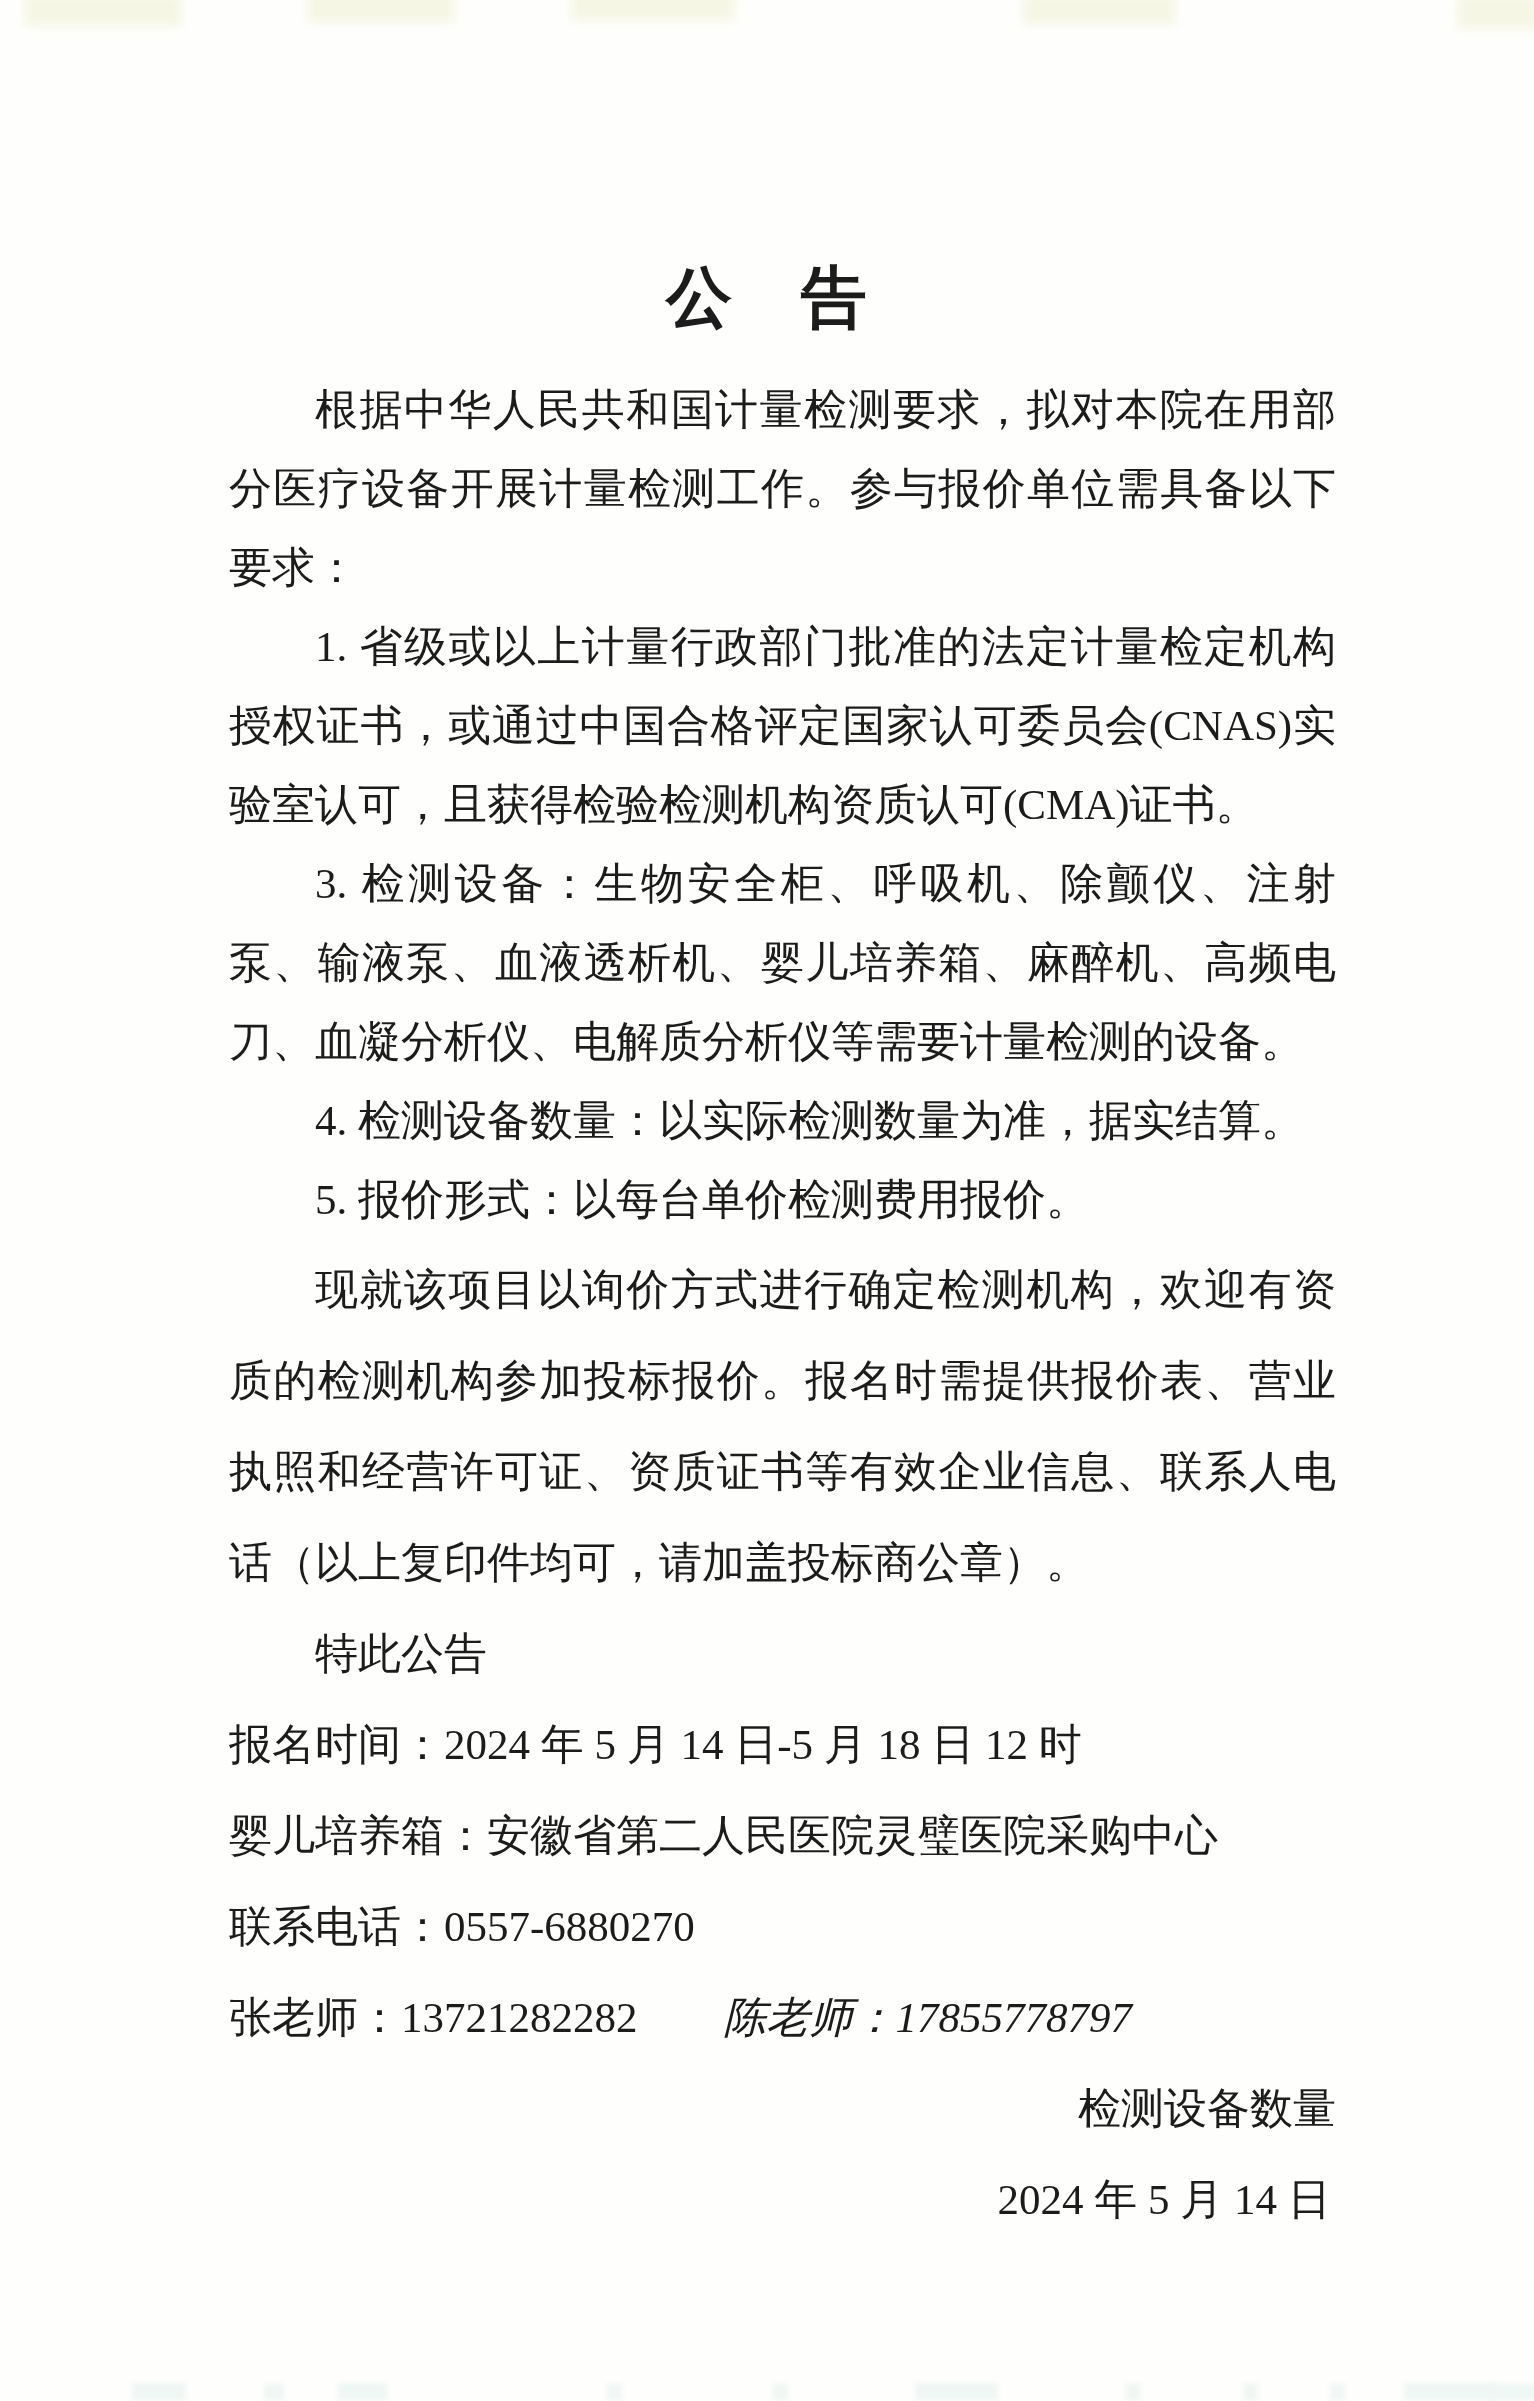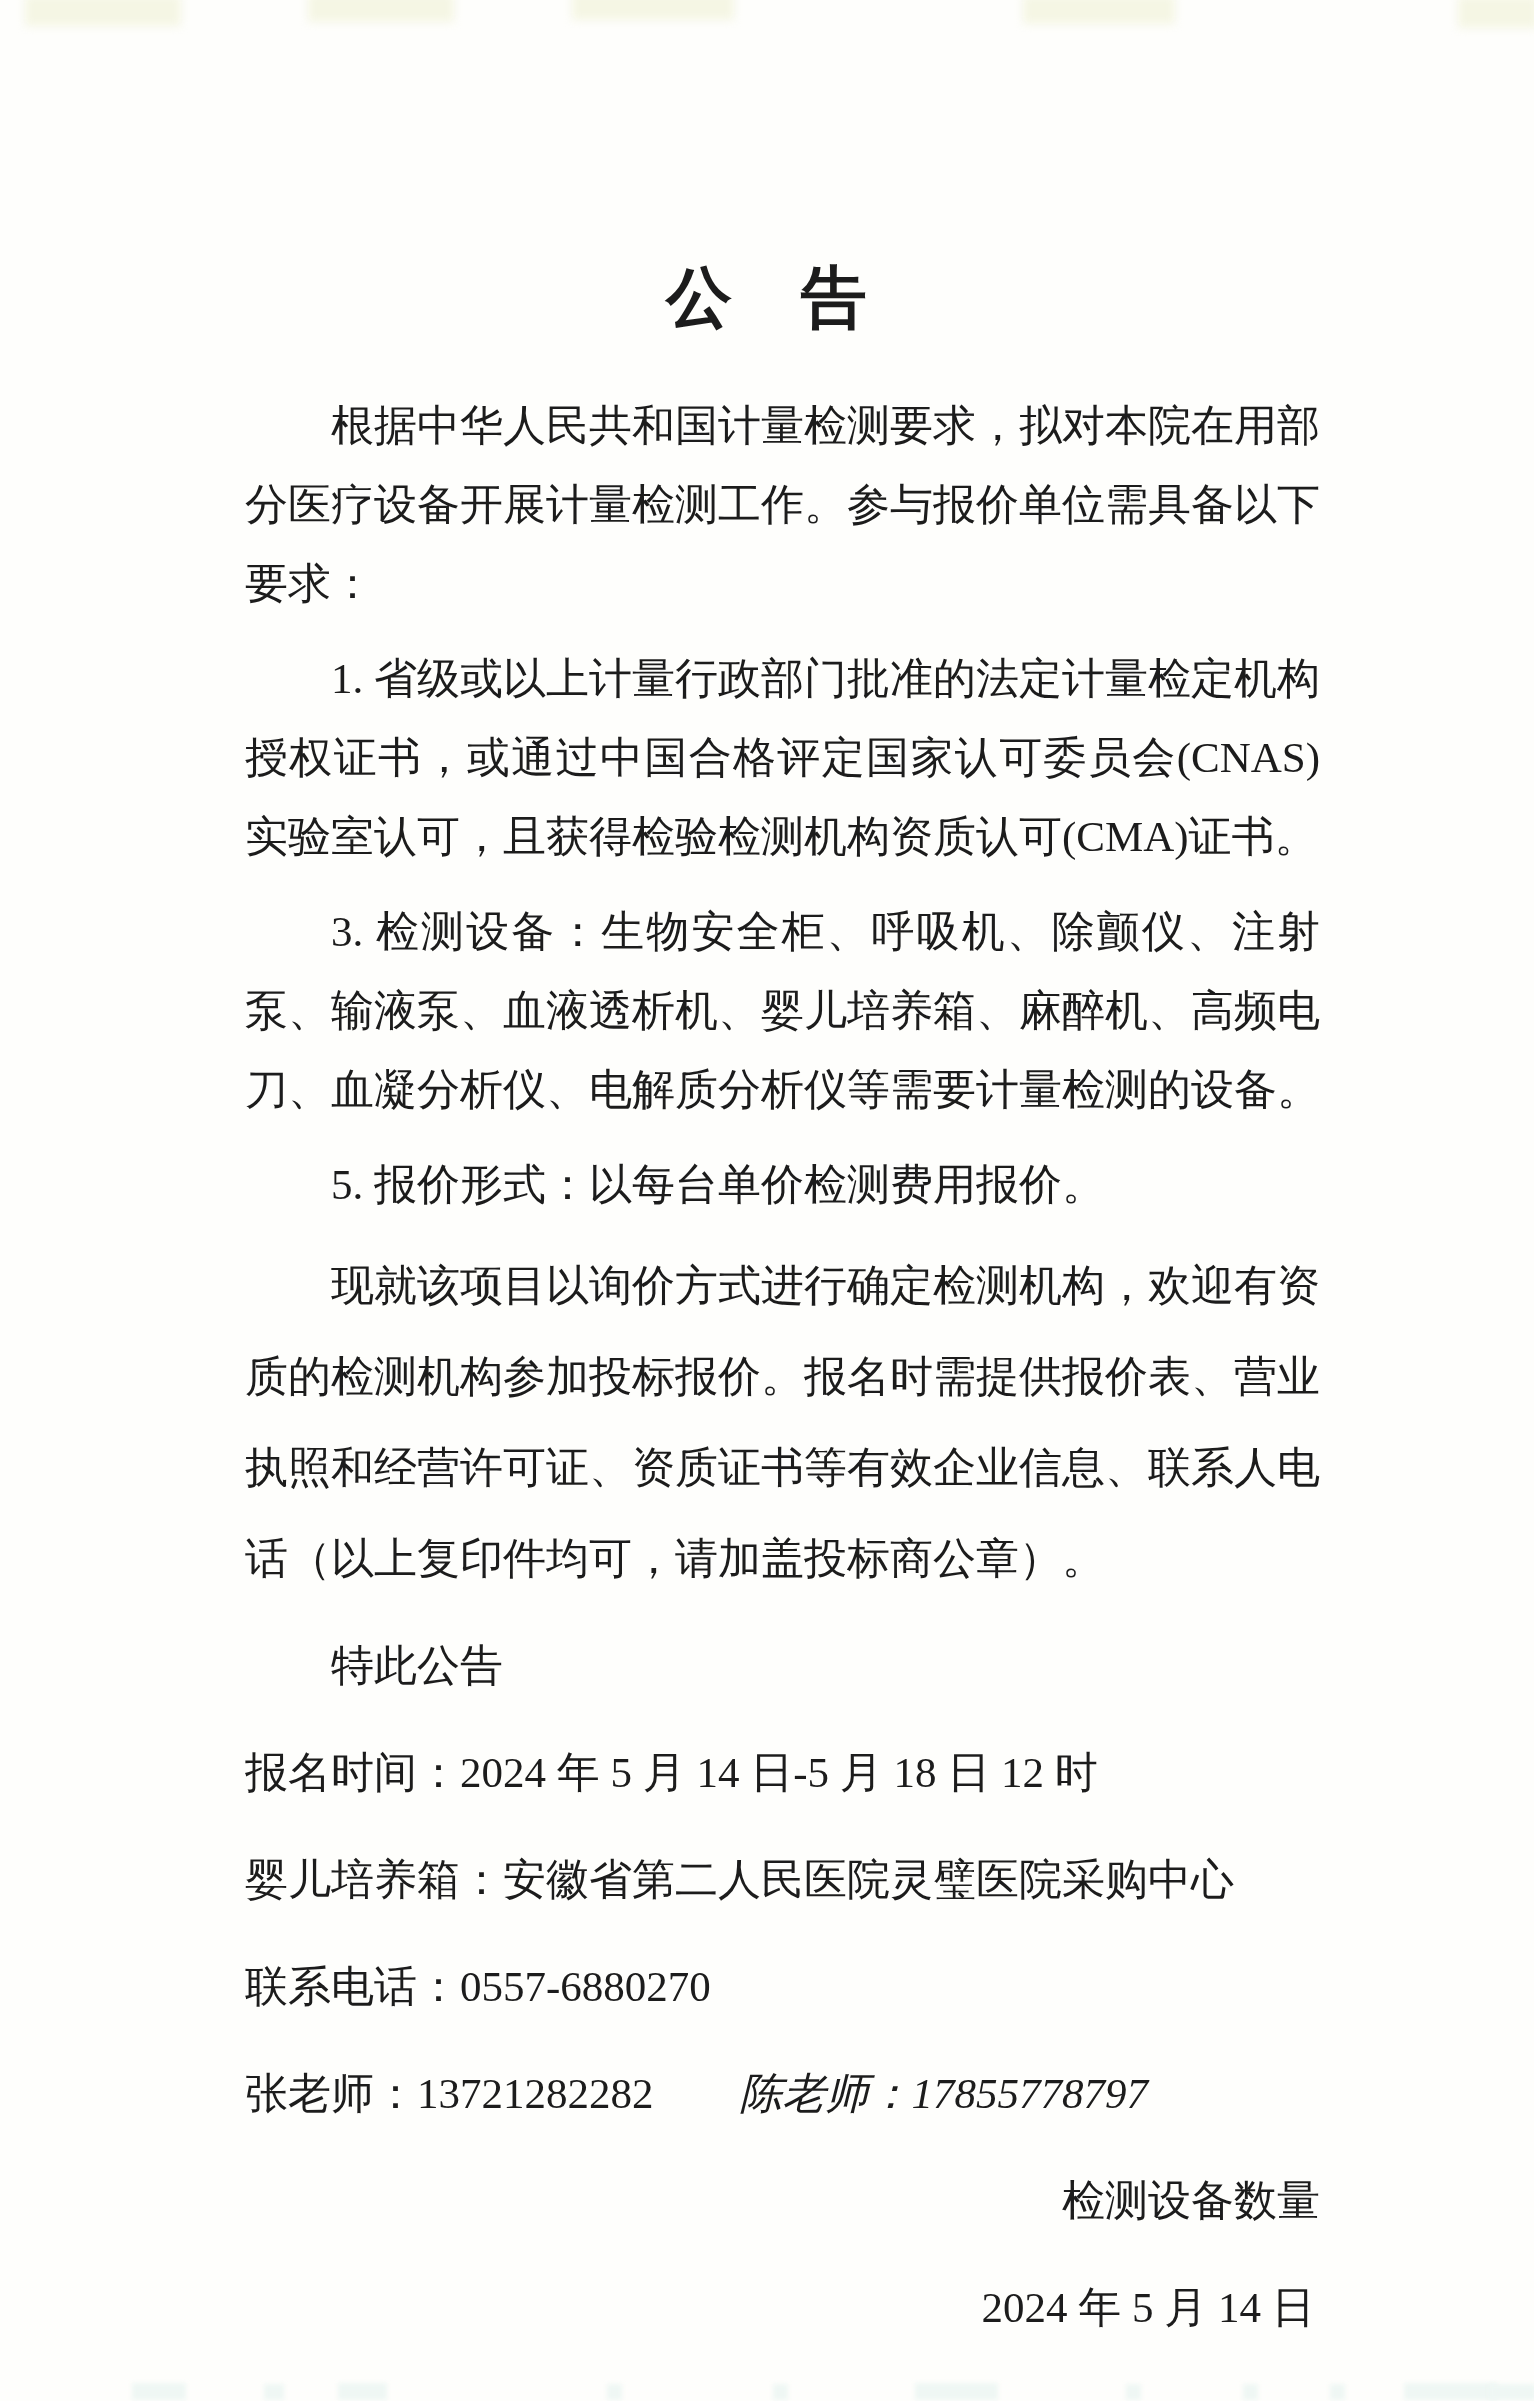--- a/index.html
+++ b/index.html
@@ -46,21 +46,21 @@
     font-weight: bold;
     letter-spacing: 1.3px;
   }
   .body-text {
     position: absolute;
     top: 370px;
     left: 229px;
     width: 1107px;
     font-size: 43px;
   }
-  .body-text p { margin: 16px; }
+  .body-text p { margin: 0; }
   .sec-a { line-height: 79px; }
   .sec-b { line-height: 91px; margin-top: 5.3px; }
   .para { text-align: justify; }
   .indent { text-indent: 2em; }
   .sign-right { text-align: right; }
   .date-right { text-align: right; padding-right: 5.3px; }
   .contact-gap { display: inline-block; margin-left: 86px; font-style: italic; }
 </style>
 </head>
 <body>
@@ -73,20 +73,21 @@
   <span class="artifact top a-t4"></span>
   <span class="artifact top a-t5"></span>
 
   <h1 class="doc-title">公　告</h1>
 
   <div class="body-text">
     <div class="sec-a">
       <p class="para indent">根据中华人民共和国计量检测要求，拟对本院在用部分医疗设备开展计量检测工作。参与报价单位需具备以下要求：</p>
       <p class="para indent">1. 省级或以上计量行政部门批准的法定计量检定机构授权证书，或通过中国合格评定国家认可委员会(CNAS)实验室认可，且获得检验检测机构资质认可(CMA)证书。</p>
       <p class="para indent">3. 检测设备：生物安全柜、呼吸机、除颤仪、注射泵、输液泵、血液透析机、婴儿培养箱、麻醉机、高频电刀、血凝分析仪、电解质分析仪等需要计量检测的设备。</p>
+      <p class="para indent">4. 检测设备数量：以实际检测数量为准，据实结算。</p>
       <p class="para indent">5. 报价形式：以每台单价检测费用报价。</p>
     </div>
     <div class="sec-b">
       <p class="para indent">现就该项目以询价方式进行确定检测机构，欢迎有资质的检测机构参加投标报价。报名时需提供报价表、营业执照和经营许可证、资质证书等有效企业信息、联系人电话（以上复印件均可，请加盖投标商公章）。</p>
       <p class="indent">特此公告</p>
       <p>报名时间：2024 年 5 月 14 日-5 月 18 日 12 时</p>
       <p>婴儿培养箱：安徽省第二人民医院灵璧医院采购中心</p>
       <p>联系电话：0557-6880270</p>
       <p><span>张老师：13721282282</span><span class="contact-gap">陈老师：17855778797</span></p>
       <p class="sign-right">检测设备数量</p>

